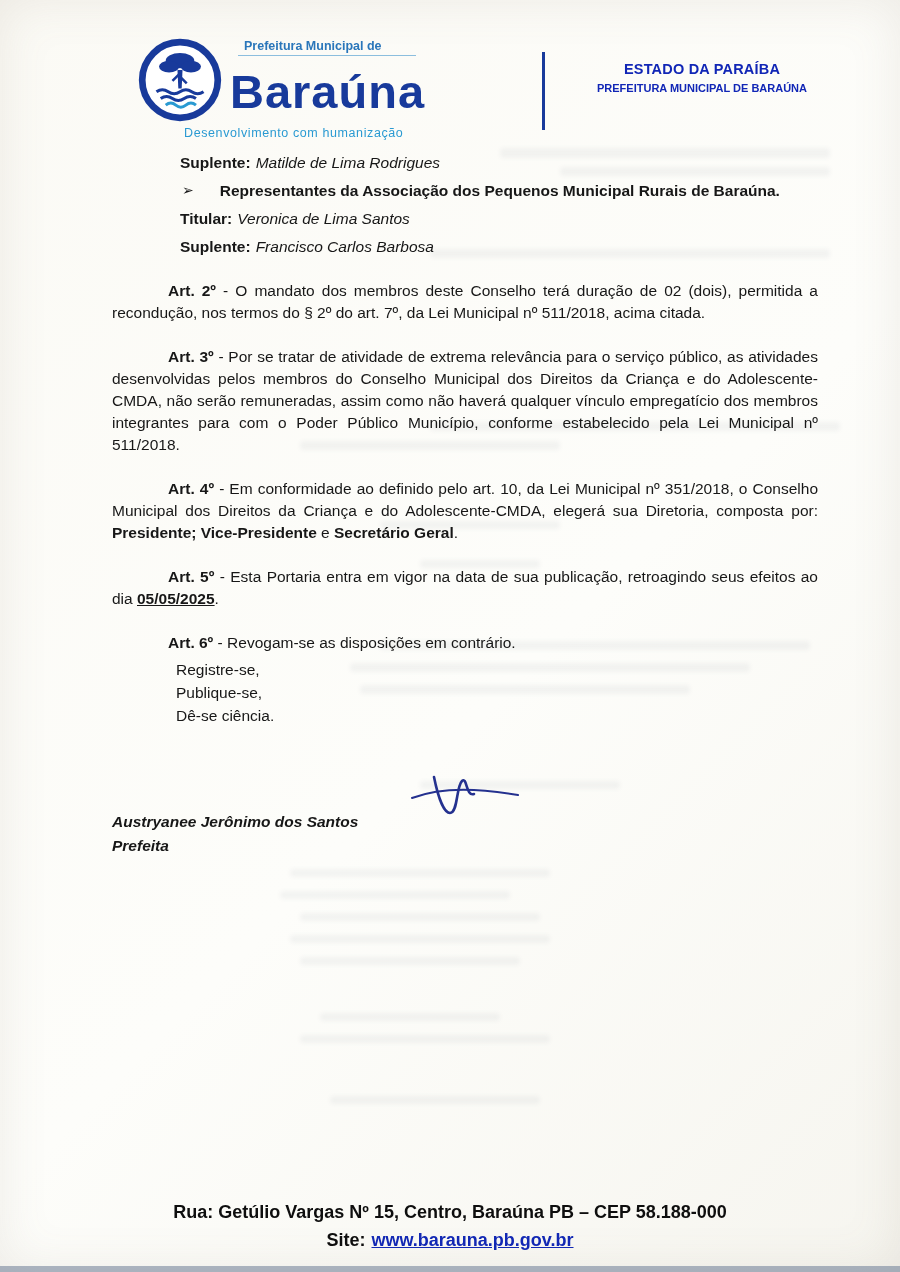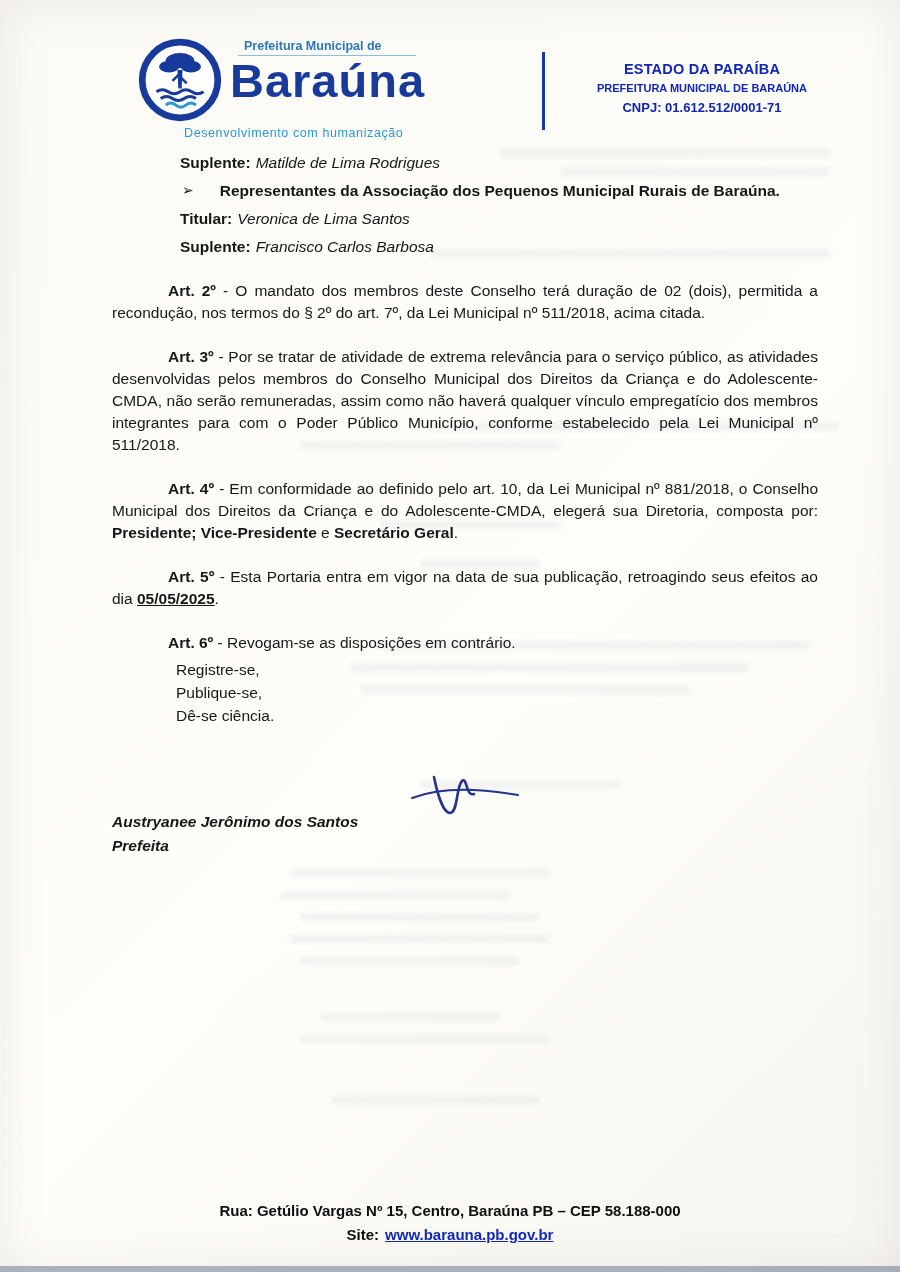--- a/index.html
+++ b/index.html
@@ -33,21 +33,21 @@
   .emblem { position: absolute; left: 0; top: 2px; width: 84px; height: 84px; }
   .logo-texts { position: absolute; left: 92px; top: 0; }
   .logo-pre {
     display: inline-block;
     color: #2a76ba; font-size: 12.5px; font-weight: bold;
     padding: 0 34px 2px 6px; margin-left: 8px;
     border-bottom: 1.5px solid #8cbede;
   }
   .logo-title {
     color: #183a9b; font-size: 47px; font-weight: bold;
-    letter-spacing: 1px; line-height: 1.0; margin-top: 1px;
+    letter-spacing: 1px; line-height: 1.0; margin-top: 12px;
   }
   .logo-tagline {
     position: absolute; left: 46px; top: 90px;
     color: #2a9ad2; font-size: 12.5px; letter-spacing: .6px; font-weight: normal;
   }
   .header-divider {
     position: absolute; left: 404px; top: 16px;
     width: 2.5px; height: 78px; background: #183a9b;
   }
   .office {
@@ -81,21 +81,21 @@
 
   
   .signature-block { margin-top: 44px; }
   .signature-scribble { display: block; margin: 0 auto -12px auto; }
   .sig-name { font-weight: bold; font-style: italic; font-size: 15.5px; }
   .sig-title { font-weight: bold; font-style: italic; font-size: 15.5px; margin-top: 2px; }
 
   
   .footer {
     position: absolute; left: 0; right: 0; top: 1202px;
-    text-align: center; font-weight: bold; font-size: 15px; color: #0e0e0e;
+    text-align: center; font-weight: bold; font-size: 18px; color: #0e0e0e;
   }
   .footer-site { margin-top: 7px; }
   .site-label { margin-right: 6px; }
   .site-link { color: #1228b4; text-decoration: underline; font-weight: bold; }
 </style>
 </head>
 <body>
 
 <div class="page">
 
@@ -144,21 +144,20 @@
       <div class="logo-title">Baraúna</div>
     </div>
 
     <div class="logo-tagline">Desenvolvimento com humanização</div>
 
     <div class="header-divider"></div>
 
     <div class="office">
       <div class="office-state">ESTADO DA PARAÍBA</div>
       <div class="office-muni">PREFEITURA MUNICIPAL DE BARAÚNA</div>
-      <div class="office-cnpj">CNPJ: 01.612.512/0001-71</div>
     </div>
   </header>
 
   <main class="doc-body">
 
     <div class="roster">
       <p class="roster-line">
         <span class="lbl">Suplente:</span><i>Matilde de Lima Rodrigues</i>
       </p>
       <div class="bullet-line">
@@ -170,21 +169,21 @@
       </p>
       <p class="roster-line">
         <span class="lbl">Suplente:</span><i>Francisco Carlos Barbosa</i>
       </p>
     </div>
 
     <p class="para"><b class="art-lbl">Art. 2º</b><span> - O mandato dos membros deste Conselho terá duração de 02 (dois), permitida a recondução, nos termos do § 2º do art. 7º, da Lei Municipal nº 511/2018, acima citada.</span></p>
 
     <p class="para"><b class="art-lbl">Art. 3º</b><span> - Por se tratar de atividade de extrema relevância para o serviço público, as atividades desenvolvidas pelos membros do Conselho Municipal dos Direitos da Criança e do Adolescente-CMDA, não serão remuneradas, assim como não haverá qualquer vínculo empregatício dos membros integrantes para com o Poder Público Município, conforme estabelecido pela Lei Municipal nº 511/2018.</span></p>
 
-    <p class="para"><b class="art-lbl">Art. 4º</b><span> - Em conformidade ao definido pelo art. 10, da Lei Municipal nº 881/2018, o Conselho Municipal dos Direitos da Criança e do Adolescente-CMDA, elegerá sua Diretoria, composta por: </span><b>Presidente; Vice-Presidente</b><span> e </span><b>Secretário Geral</b><span>.</span></p>
+    <p class="para"><b class="art-lbl">Art. 4º</b><span> - Em conformidade ao definido pelo art. 10, da Lei Municipal nº 351/2018, o Conselho Municipal dos Direitos da Criança e do Adolescente-CMDA, elegerá sua Diretoria, composta por: </span><b>Presidente; Vice-Presidente</b><span> e </span><b>Secretário Geral</b><span>.</span></p>
 
     <p class="para"><b class="art-lbl">Art. 5º</b><span> - Esta Portaria entra em vigor na data de sua publicação, retroagindo seus efeitos ao dia </span><b class="u-bold">05/05/2025</b><span>.</span></p>
 
     <p class="para"><b class="art-lbl">Art. 6º</b><span> - Revogam-se as disposições em contrário.</span></p>
 
     <div class="closing-line closing-first">Registre-se,</div>
     <div class="closing-line">Publique-se,</div>
     <div class="closing-line">Dê-se ciência.</div>
 
 

